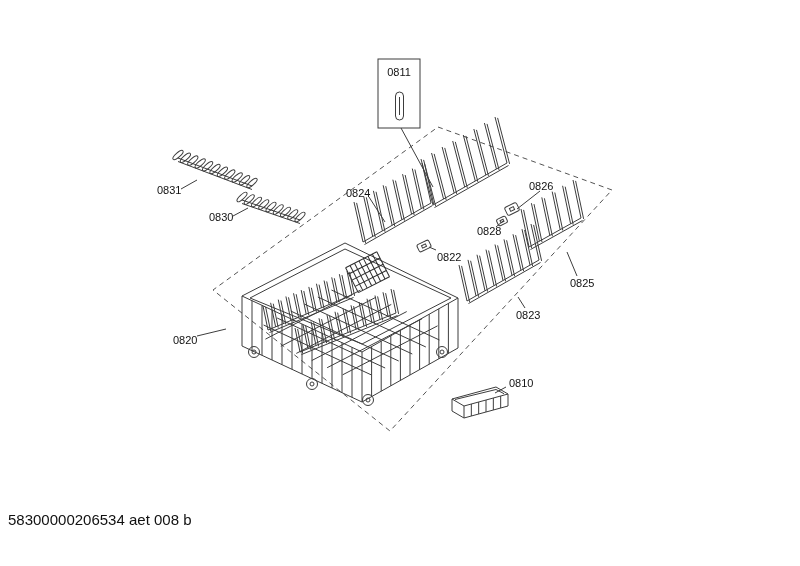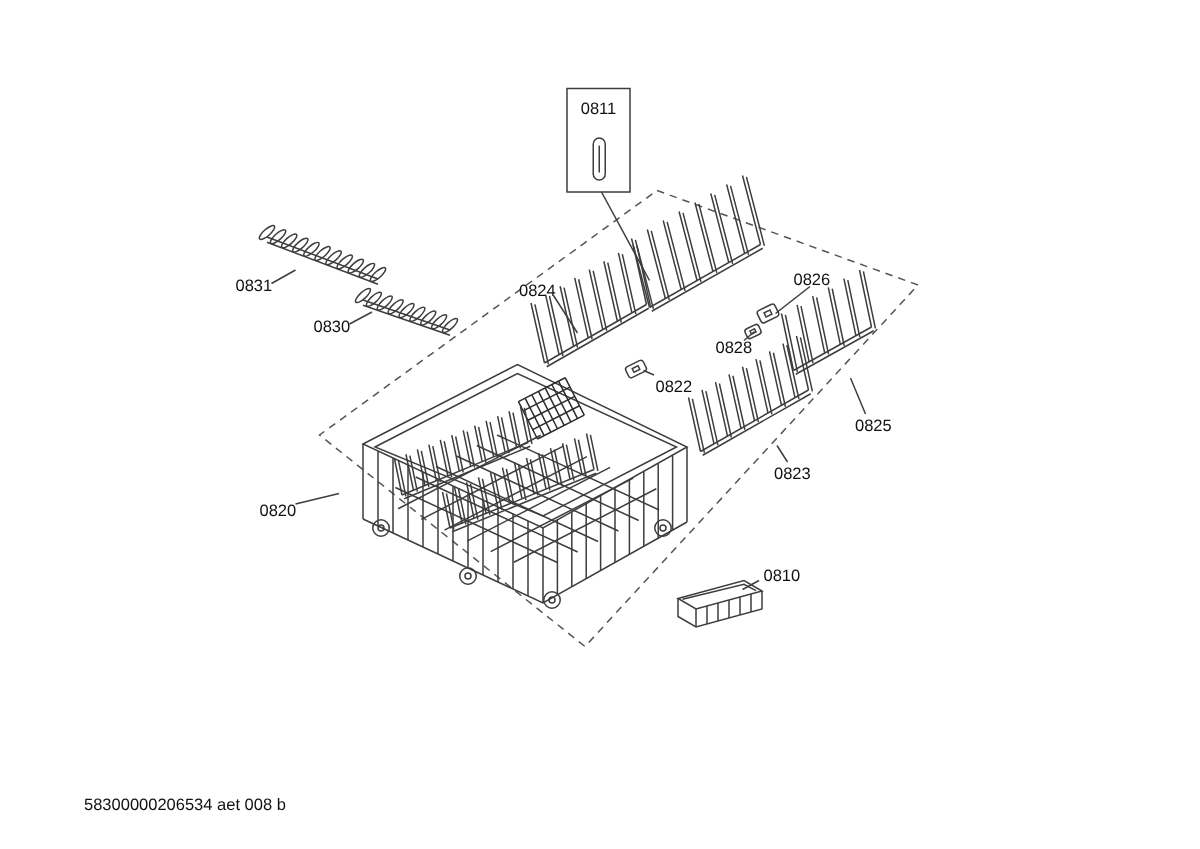--- a/index.html
+++ b/index.html
@@ -5,21 +5,21 @@
   html,body{margin:0;padding:0;background:#ffffff;}
   #page{position:relative;width:800px;height:566px;background:#ffffff;overflow:hidden;
         font-family:"Liberation Sans",sans-serif;border-radius:32px;}
   #art{position:absolute;left:0;top:0;}
   #art *{stroke:#3d3d3d;fill:none;stroke-width:1;}
   #art .dashed{stroke:#555555;stroke-dasharray:5 4;}
   #art .leader{stroke:#3d3d3d;}
   #art text{fill:#111111;stroke:none;font:11px "Liberation Sans",sans-serif;}
   #art .boxlabel{text-anchor:middle;}
   #art .hatch line{stroke:#2c2c2c;}
-  #footer-text{position:absolute;left:8px;top:531px;font-size:11px;color:#111111;margin-left:48px;}
+  #footer-text{position:absolute;left:8px;top:511px;font-size:15px;color:#111111;}
 </style>
 </head>
 <body>
 
 <div id="page">
 
   <svg id="art" width="800" height="566" viewBox="0 0 800 566">
 
     <path class="dashed" d="M438,127 L612,190 L390,431 L213,290 Z"></path>
 

